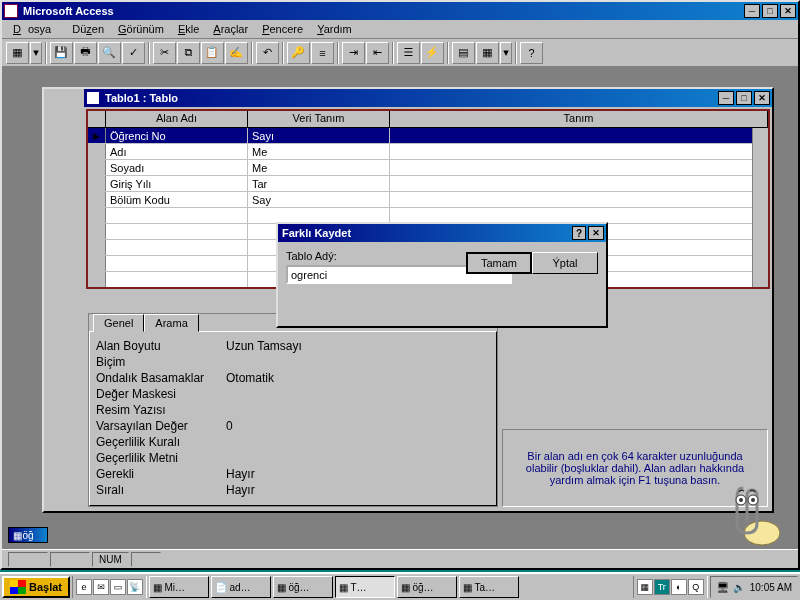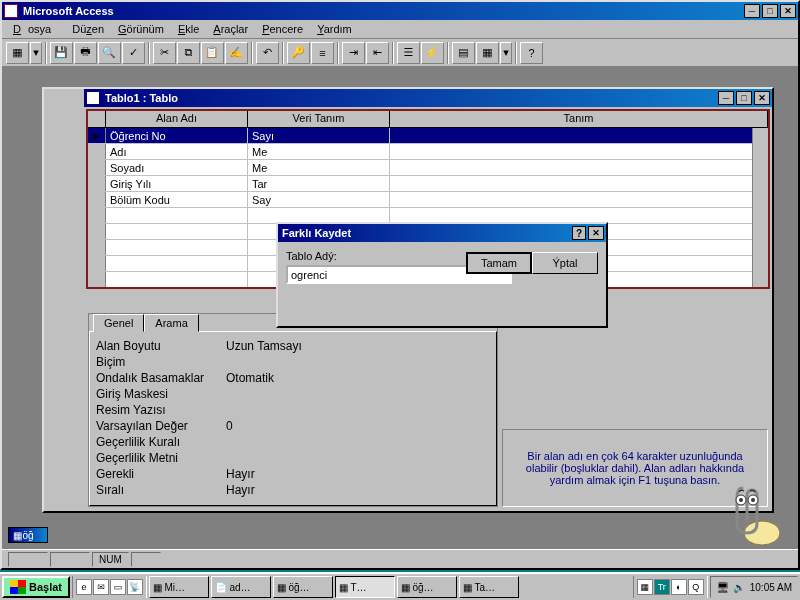--- a/index.html
+++ b/index.html
@@ -63,21 +63,21 @@
 .dlg-btn { width: 66px; height: 22px; border: 1px solid; border-color: #fff #000 #000 #fff; background: #c0c0c0; font-size: 11px; cursor: pointer; }
 .dlg-btn.default { border: 2px solid #000; }
 
 .mini-win { position: absolute; bottom: 6px; left: 6px; background: linear-gradient(to right, #000080, #1084d0); color: white; padding: 1px 4px; font-size: 10px; border: 1px solid #000; width: 40px; height: 16px; display: flex; align-items: center; }
 
 .statusbar { height: 19px; background: #c0c0c0; border-top: 1px solid #fff; display: flex; align-items: center; padding: 0 4px; font-size: 11px; }
 .statusbar .sb-main { flex: 1; }
 .statusbar .sb-cell { border: 1px inset #c0c0c0; padding: 0 6px; height: 15px; margin-left: 2px; font-size: 10px; display: flex; align-items: center; }
 
 .taskbar { position: absolute; bottom: 0; left: 0; width: 800px; height: 28px; background: #c0c0c0; border-top: 2px solid #fff; display: flex; align-items: center; padding: 2px; gap: 2px; }
-.start-btn { height: 22px; padding: 0 6px; border: 2px solid; border-color: #fff #000 #000 #fff; background: #86efac; font-weight: bold; font-size: 11px; display: flex; align-items: center; gap: 3px; cursor: pointer; }
+.start-btn { height: 22px; padding: 0 6px; border: 2px solid; border-color: #fff #000 #000 #fff; background: #eab308; font-weight: bold; font-size: 11px; display: flex; align-items: center; gap: 3px; cursor: pointer; }
 .start-logo { width: 16px; height: 14px; display: inline-block; background: conic-gradient(#ff0000 0 90deg, #00a000 90deg 180deg, #0000ff 180deg 270deg, #ffcc00 270deg 360deg); }
 .ql { display: flex; gap: 1px; padding: 0 3px; border-left: 1px solid #808080; border-right: 1px solid #fff; height: 22px; align-items: center; }
 .ql-ico { width: 16px; height: 16px; background: #fff; border: 1px solid #808080; cursor: pointer; font-size: 9px; display: flex; align-items: center; justify-content: center; }
 .task-btns { flex: 1; display: flex; gap: 2px; overflow: hidden; }
 .task-btn { height: 22px; min-width: 52px; flex: 1; max-width: 60px; border: 1px solid; border-color: #fff #000 #000 #fff; background: #c0c0c0; font-size: 10px; display: flex; align-items: center; padding: 0 3px; gap: 2px; cursor: pointer; overflow: hidden; white-space: nowrap; }
 .task-btn.active { border-color: #000 #fff #fff #000; background: #dfdfdf; }
 .tray { display: flex; align-items: center; gap: 3px; border: 1px inset #c0c0c0; padding: 1px 5px; height: 22px; font-size: 10px; }
 .tray-ico { width: 14px; height: 14px; font-size: 10px; display: flex; align-items: center; justify-content: center; }
 
 .clippy { position: absolute; right: 18px; bottom: 52px; width: 60px; height: 70px; z-index: 50; }
@@ -237,21 +237,21 @@
               </div>
               <div class="prop-row">
                 <div class="pname">Biçim</div>
                 <div class="pval"></div>
               </div>
               <div class="prop-row">
                 <div class="pname">Ondalık Basamaklar</div>
                 <div class="pval">Otomatik</div>
               </div>
               <div class="prop-row">
-                <div class="pname">Giriş Maskesi</div>
+                <div class="pname">Değer Maskesi</div>
                 <div class="pval"></div>
               </div>
               <div class="prop-row">
                 <div class="pname">Resim Yazısı</div>
                 <div class="pval"></div>
               </div>
               <div class="prop-row">
                 <div class="pname">Varsayılan Değer</div>
                 <div class="pval">0</div>
               </div>

